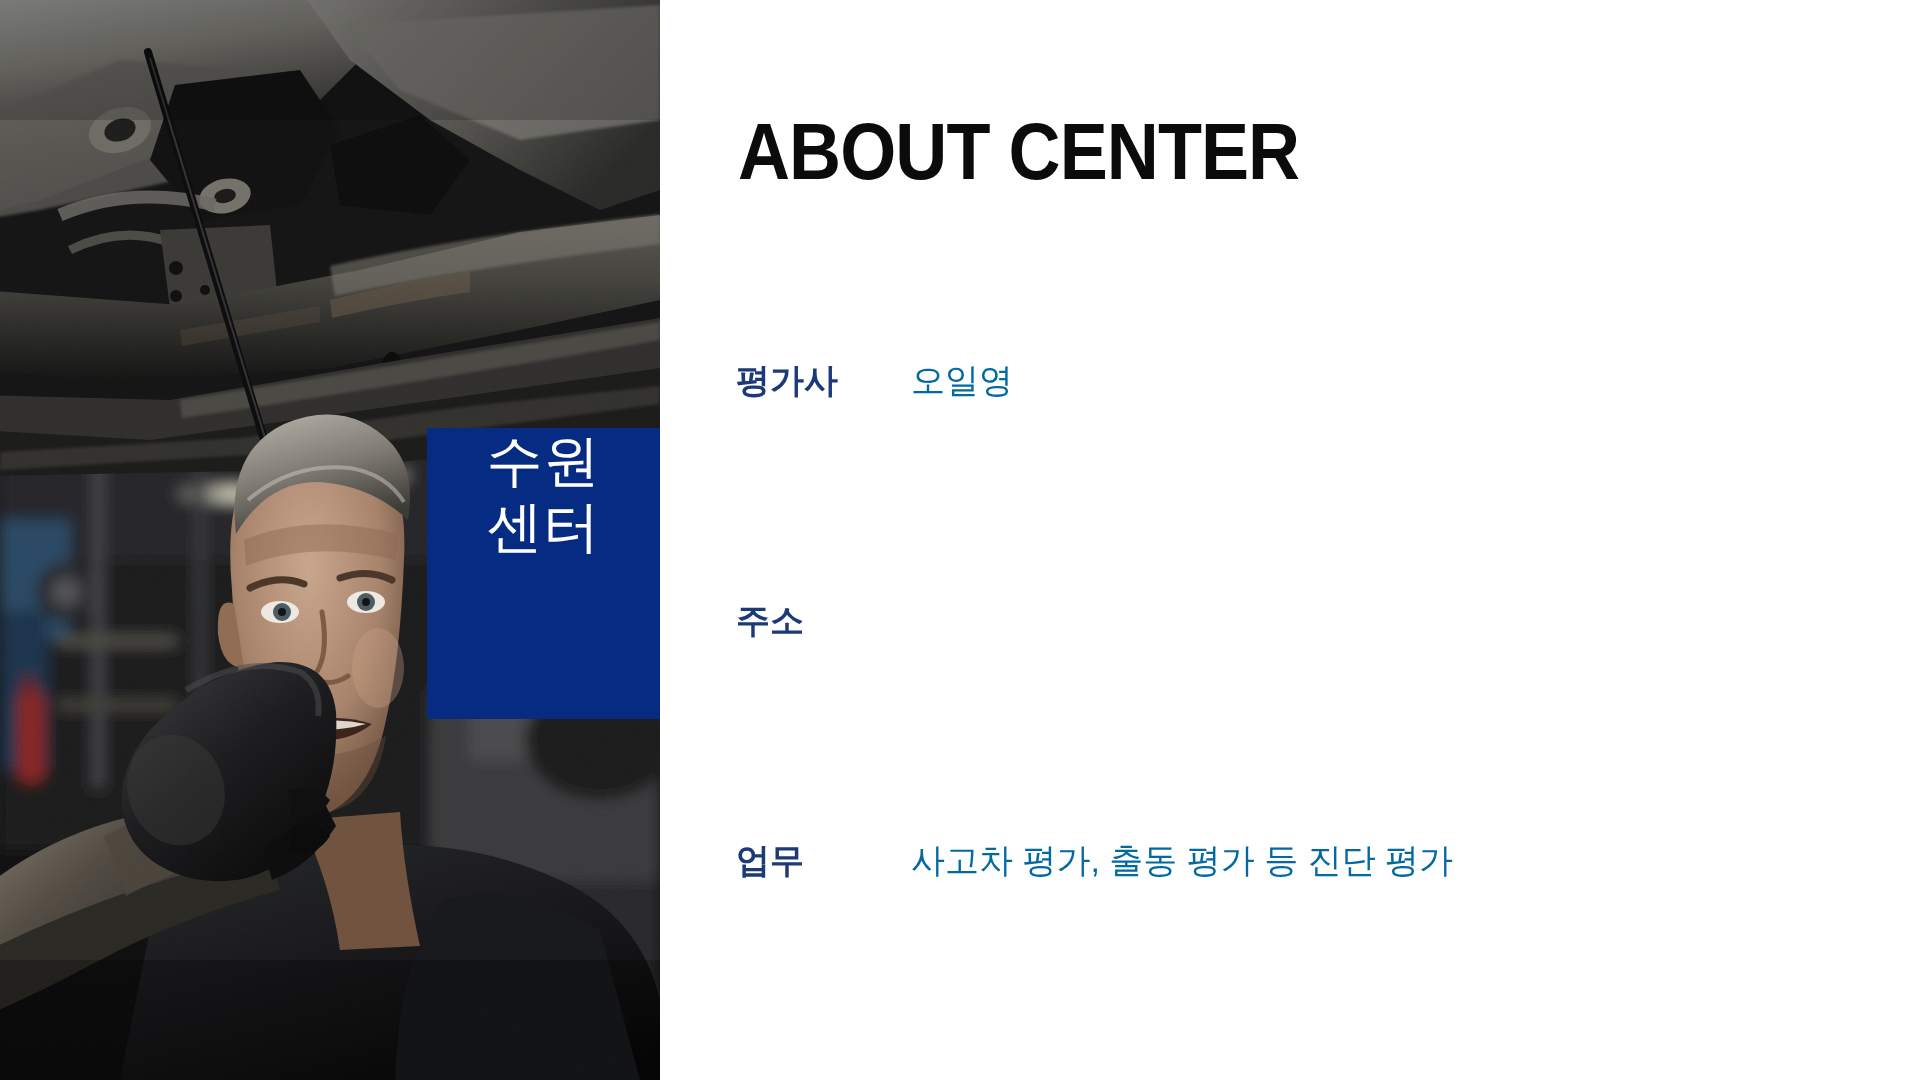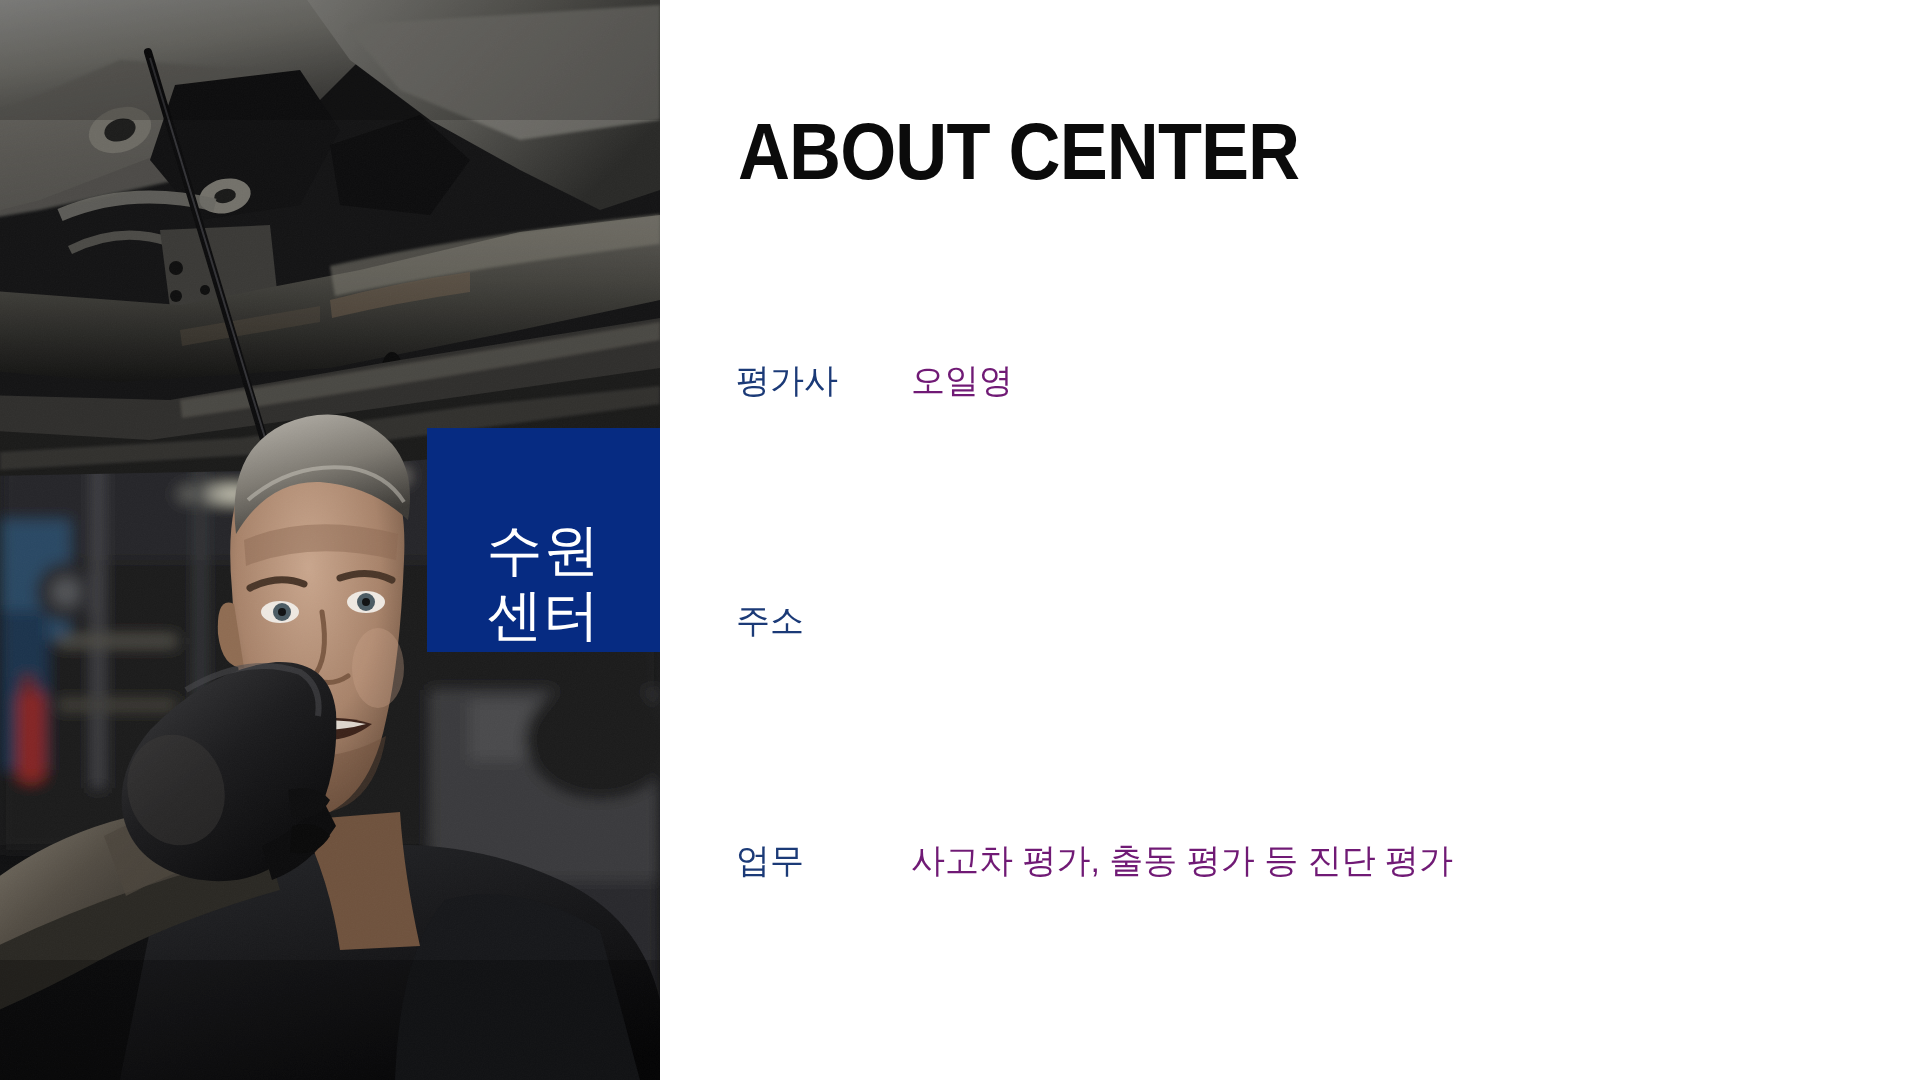--- a/index.html
+++ b/index.html
@@ -43,26 +43,26 @@
     height: 1080px;
     display: block;
   }
 
   
   .center-badge {
     position: absolute;
     left: 427px;
     top: 428px;
     width: 233px;
-    height: 224px;
+    height: 291px;
     background: #062b82;
     display: flex;
     flex-direction: column;
     align-items: center;
-    justify-content: flex-end;
+    justify-content: flex-start;
     box-sizing: border-box;
     padding-bottom: 4px;
   }
   .center-badge .badge-line {
     color: #ffffff;
     font-size: 56px;
     line-height: 1.17;
     font-weight: 400;
     letter-spacing: 1px;
     text-align: center;
@@ -108,33 +108,33 @@
   .info-row:last-child {
     height: auto;
   }
 
   .info-label {
     position: absolute;
     left: 0;
     top: 0;
     font-size: 34px;
     line-height: 1.35;
-    font-weight: 400;
+    font-weight: 700;
     color: #1b3a77;
     white-space: nowrap;
   }
 
   .info-value {
     position: absolute;
     left: 175px;
     top: 0;
     font-size: 34px;
     line-height: 1.35;
     font-weight: 400;
-    color: #701a75;
+    color: #0369a1;
     white-space: nowrap;
   }
 </style>
 </head>
 <body>
 
 <div class="slide">
 
   <div class="photo-panel">
 

